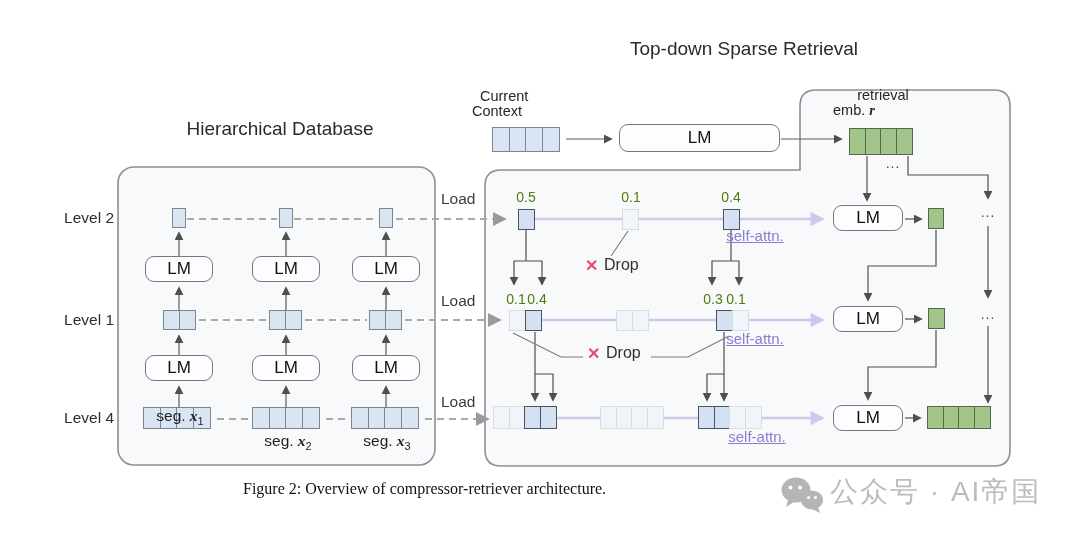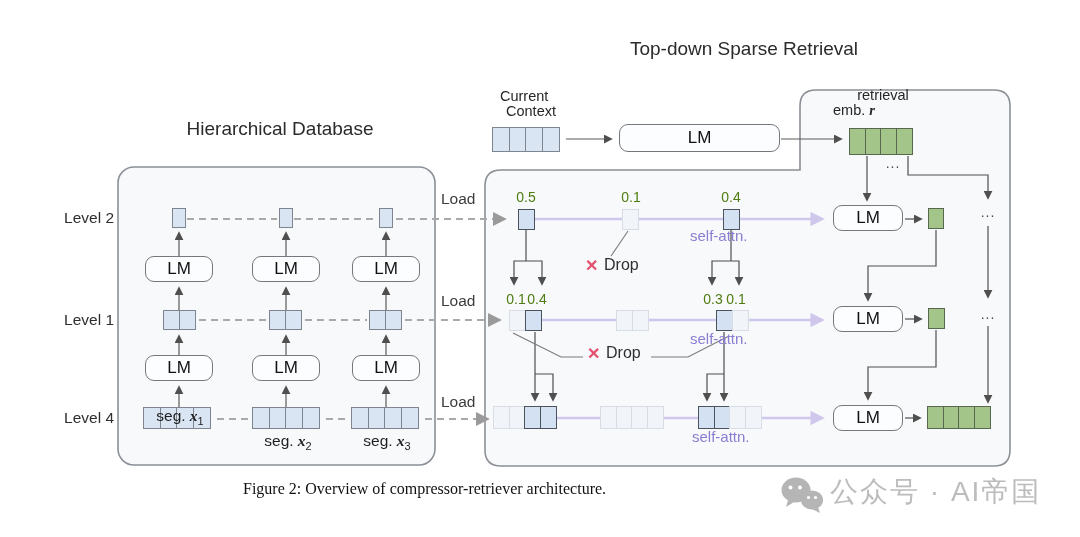--- a/index.html
+++ b/index.html
@@ -1,21 +1,21 @@
 <!DOCTYPE html>
 <html><head>
 <meta charset="utf-8">
 <style>
   html,body{margin:0;padding:0;background:#fff;}
   #stage{position:relative;width:1080px;height:537px;background:#ffffff;overflow:hidden;
          font-family:"Liberation Sans",sans-serif;}
   #wires{position:absolute;left:0;top:0;width:1080px;height:537px;}
   .lbl{position:absolute;white-space:nowrap;color:#222;line-height:1.05;}
   .ctr{transform:translateX(-50%);}
-  .rgt{text-align:left;}
+  .rgt{text-align:center;text-decoration:underline;}
   .title{font-size:19px;color:#2b2b2b;}
   .lvl{font-size:15.5px;color:#2e2e2e;width:66px;text-align:right;}
   .load{font-size:15.5px;color:#3c3c3c;}
   .score{font-size:14px;color:#4d7c0f;}
   .attn{font-size:15px;color:#8a7cd1;width:130px;}
   .dropx{font-size:16px;font-weight:700;color:#e4506e;}
   .dropt{font-size:16px;color:#2f2f2f;}
   .dots{font-size:14px;color:#4a4a4a;letter-spacing:1px;}
   .small{font-size:14.5px;color:#262626;}
   .segl{font-size:15.5px;color:#1f1f1f;}
@@ -182,22 +182,22 @@
     </div>
 
   <div class="lbl segl ctr" style="left:180px;top:408px;"><span>seg. </span><i>x</i><sub>1</sub></div>
   <div class="lbl segl ctr" style="left:288px;top:433px;"><span>seg. </span><i>x</i><sub>2</sub></div>
   <div class="lbl segl ctr" style="left:387px;top:433px;"><span>seg. </span><i>x</i><sub>3</sub></div>
 
   <div class="lbl load" style="left:441px;top:191px;">Load</div>
   <div class="lbl load" style="left:441px;top:293px;">Load</div>
   <div class="lbl load" style="left:441px;top:394px;">Load</div>
 
-  <div class="lbl small" style="left:500px;top:89px;">Current</div>
-  <div class="lbl small" style="left:506px;top:104px;">Context</div>
+  <div class="lbl small" style="left:480px;top:89px;">Current</div>
+  <div class="lbl small" style="left:472px;top:104px;">Context</div>
   <div class="cells" style="left:492px;top:127px;--w:18px;--h:25px;">
       <span class="sq c"></span>
       <span class="sq c"></span>
       <span class="sq c"></span>
       <span class="sq c"></span>
     </div>
 
   <div class="lm" style="left:619px;top:124px;width:161px;height:28px;">LM</div>
 
   <div class="lbl small ctr" style="left:883px;top:88px;">retrieval</div>

